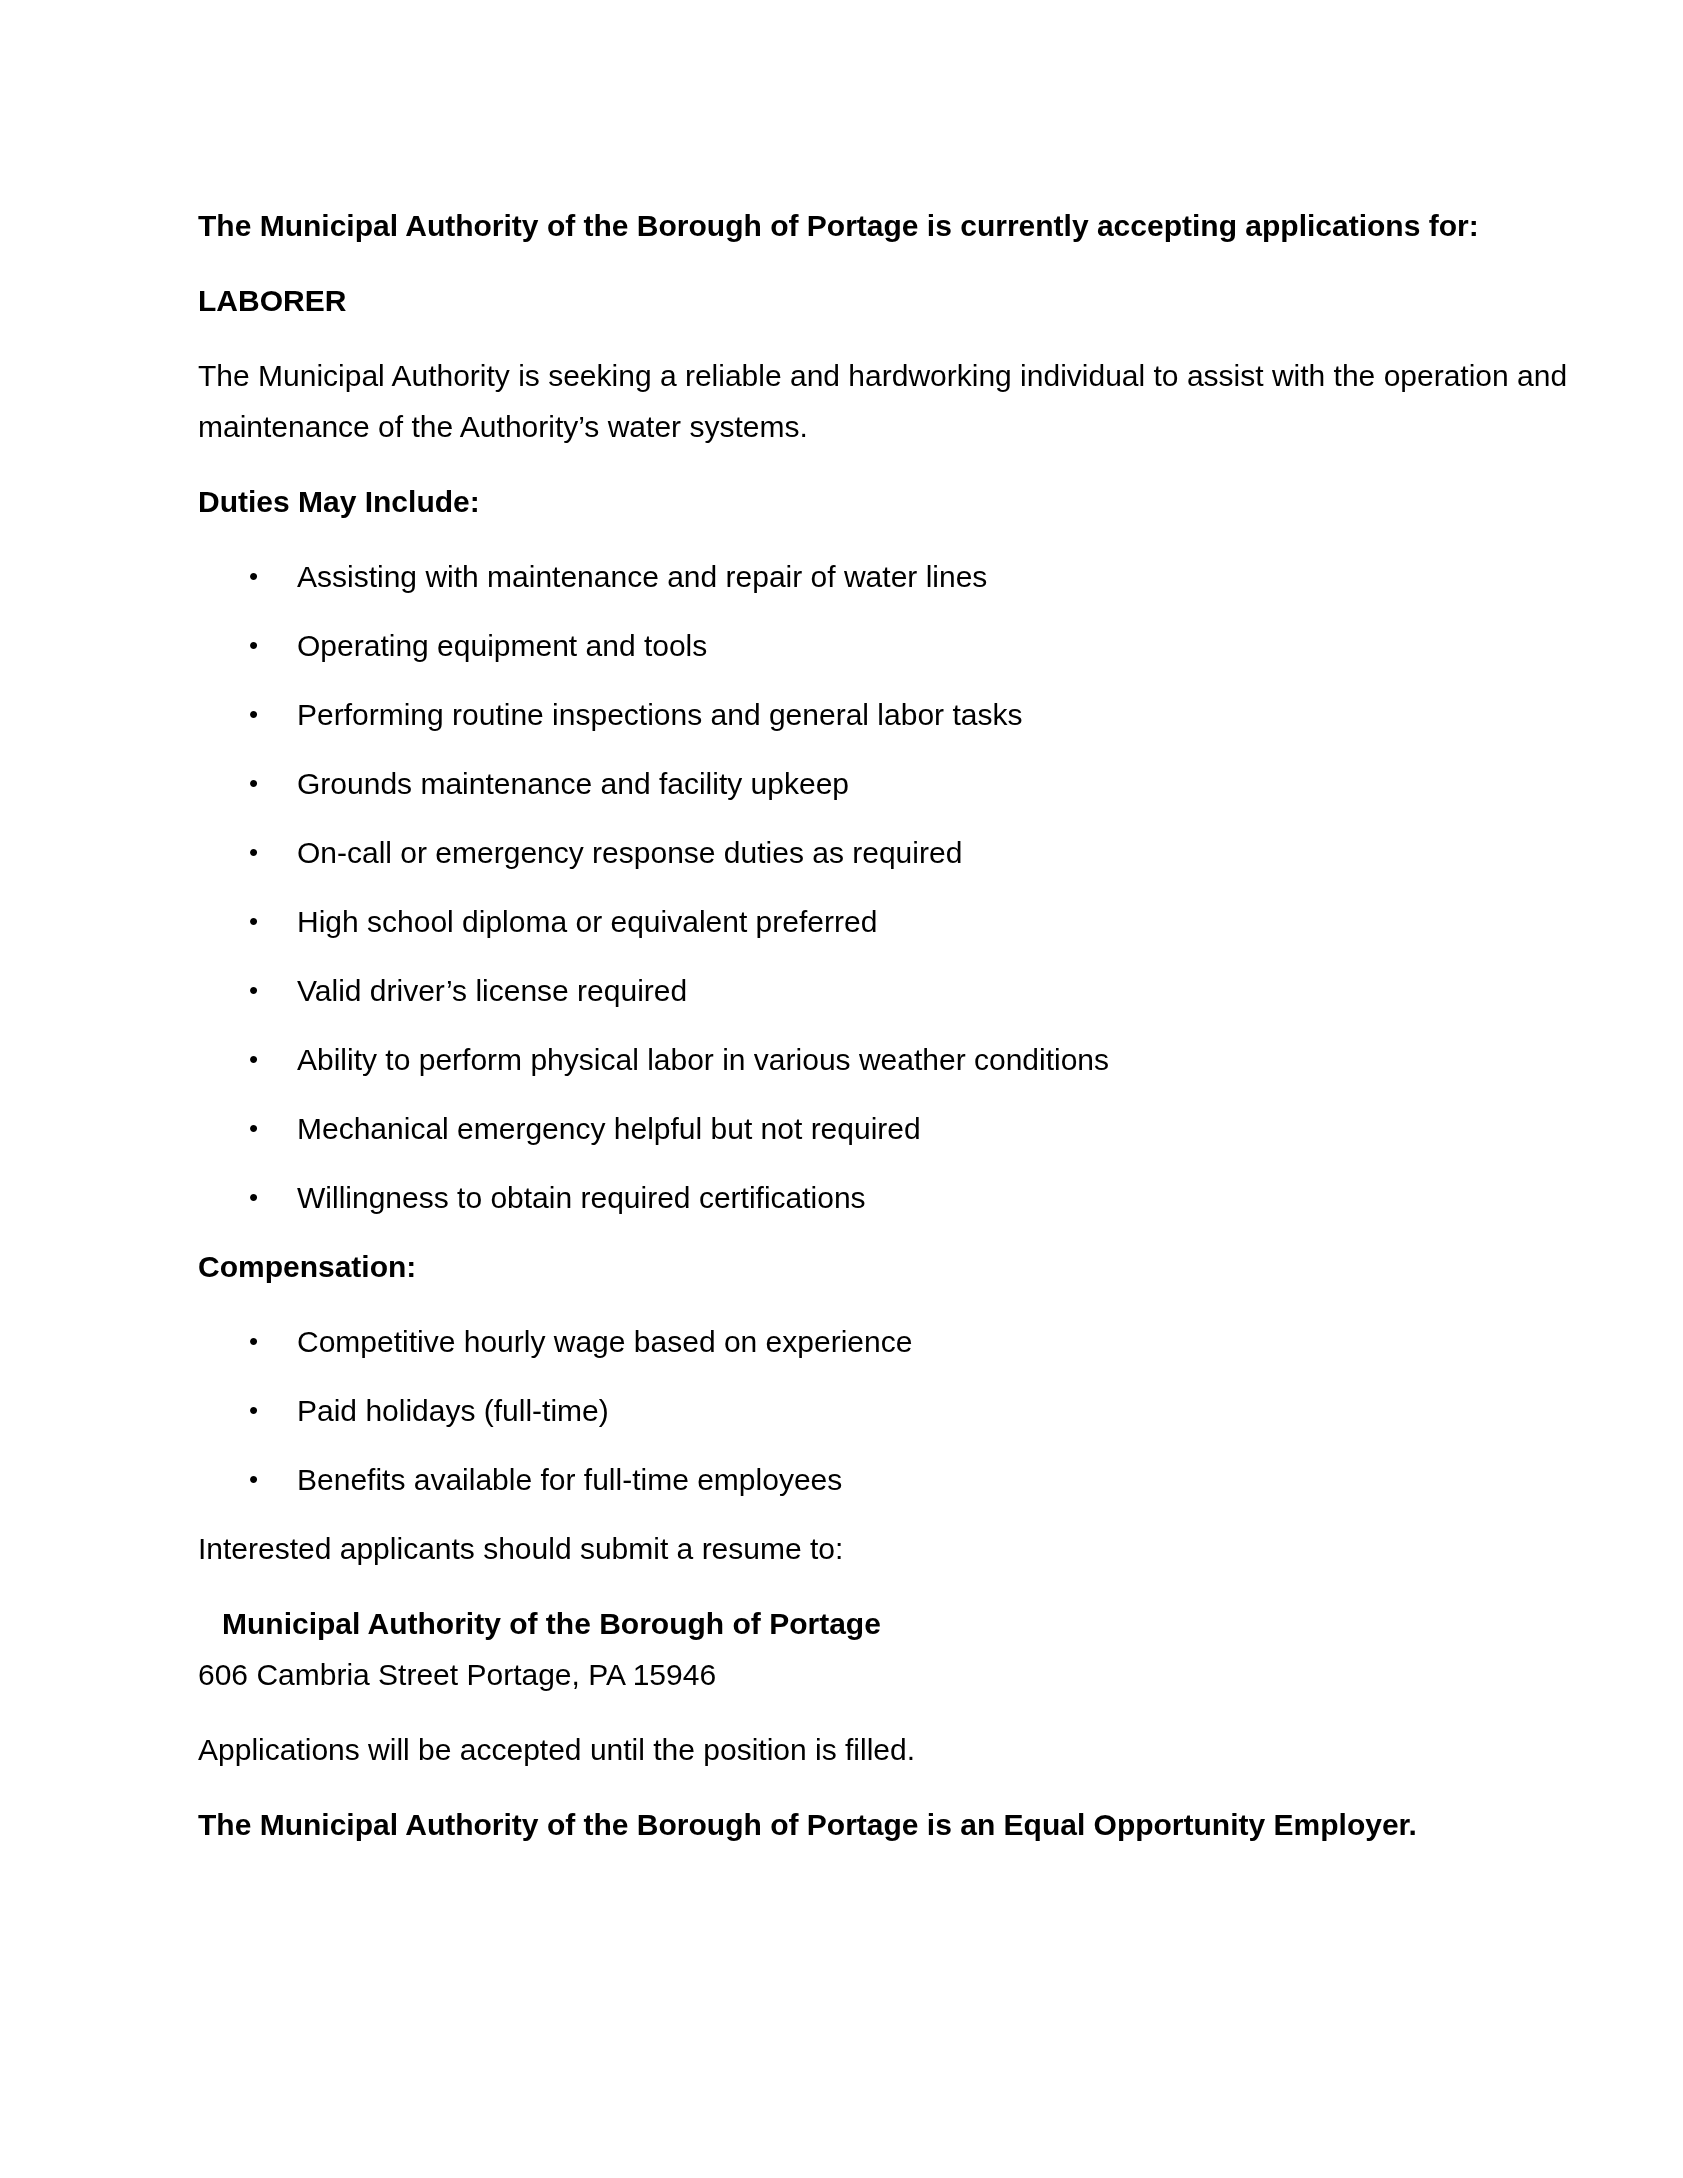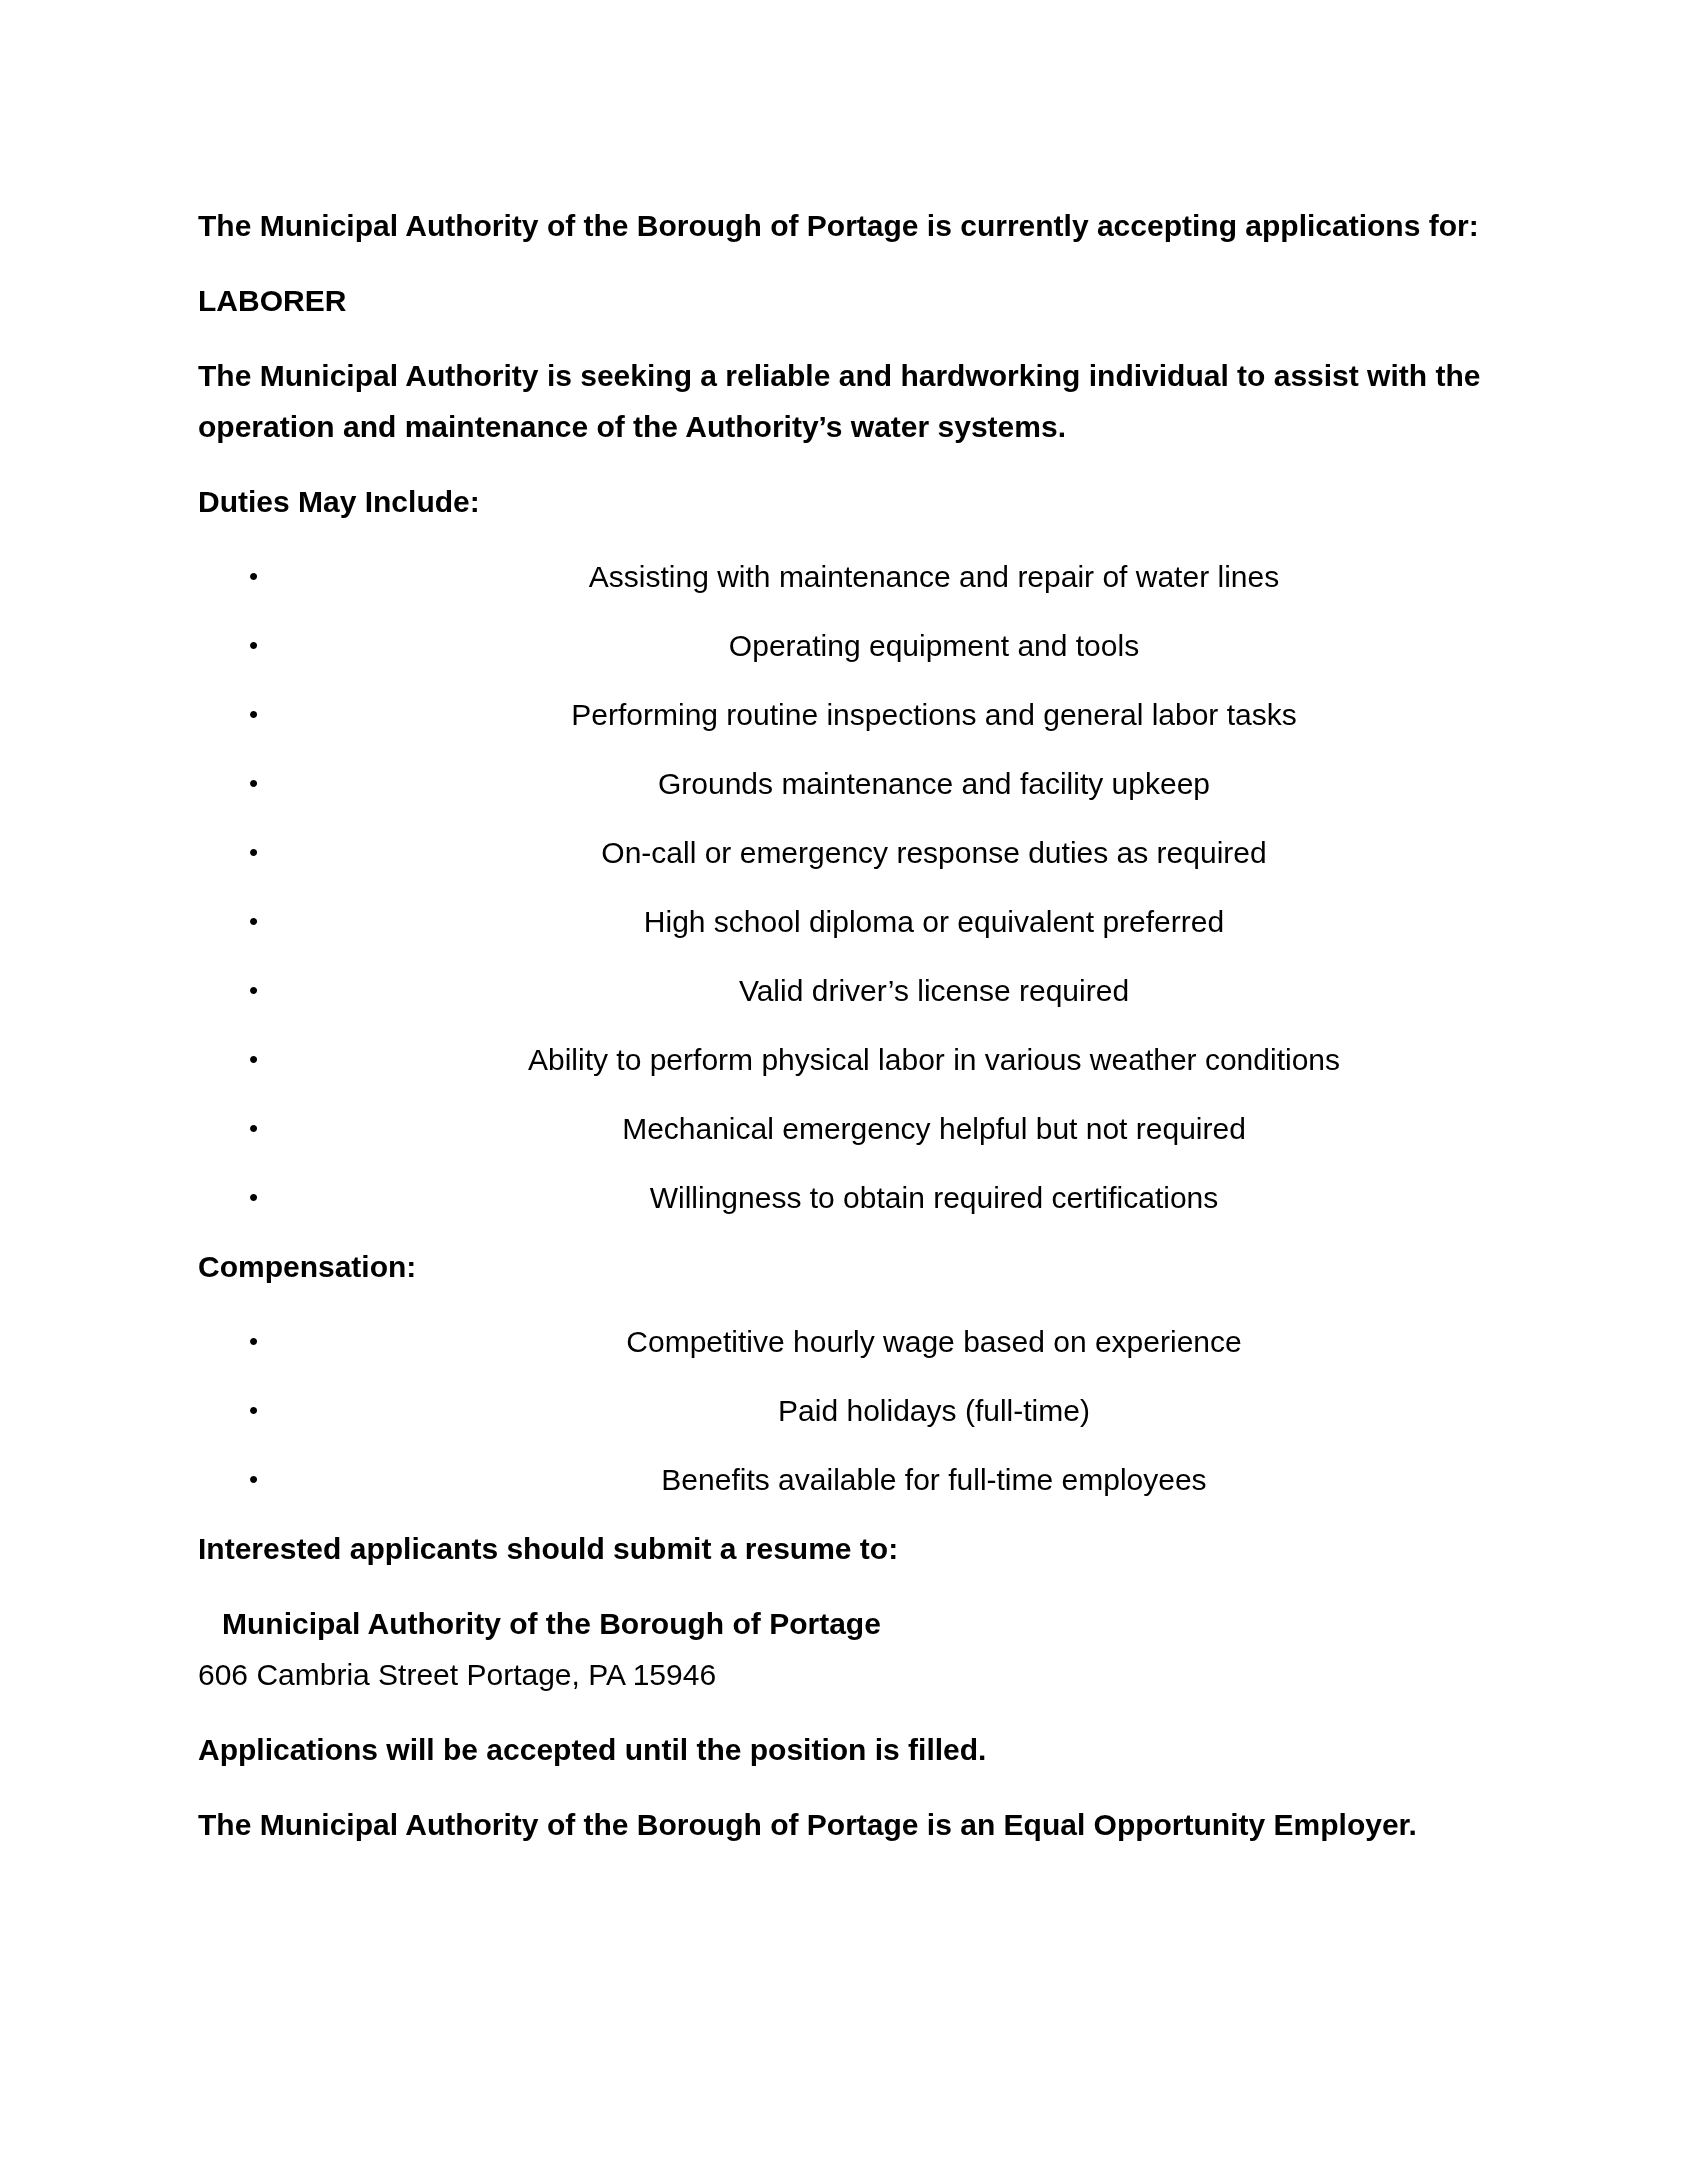--- a/index.html
+++ b/index.html
@@ -14,21 +14,21 @@
     box-sizing: border-box;
     background: #ffffff;
     color: #000000;
     font-family: "Liberation Sans", sans-serif;
     padding: 200px 112px 0 198px;
   }
   .para {
     font-size: 30px;
     line-height: 51px;
     margin: 0 0 24px 0;
-    font-weight: bold;
+    font-weight: normal;
   }
   .para.bold {
     font-weight: bold;
   }
   .line {
     font-size: 30px;
     line-height: 51px;
   }
   .line.bold {
     font-weight: bold;
@@ -50,21 +50,20 @@
     margin: 0 0 18px 0;
     padding-left: 51px;
   }
   ul.bullets .bullet {
     flex: none;
     width: 48px;
     font-size: 26px;
   }
   ul.bullets .li-text {
     flex: 1;
-    text-align: center;
   }
 </style>
 </head>
 <body>
 
 <div class="page">
 
   <p class="para bold">The Municipal Authority of the Borough of Portage is currently accepting applications for:</p>
 
   <p class="para bold">LABORER</p>

